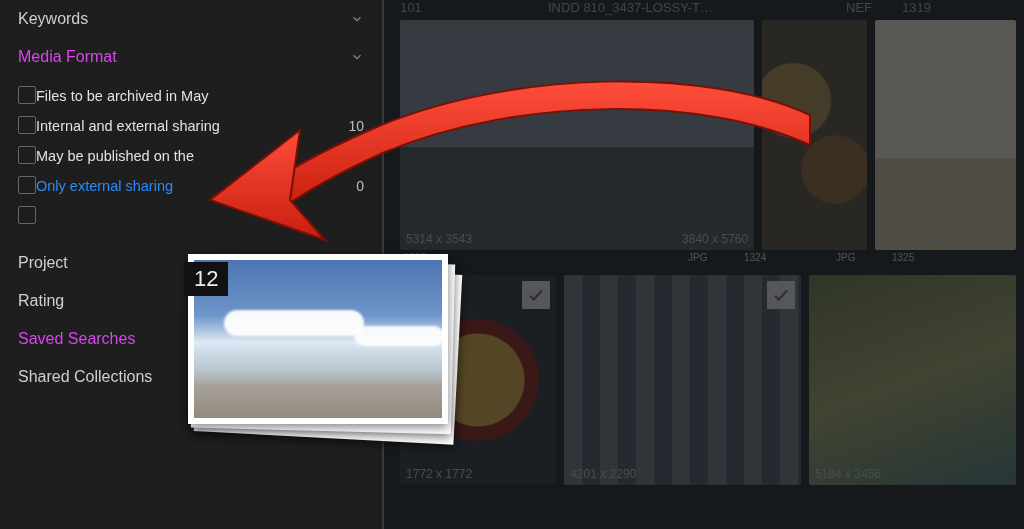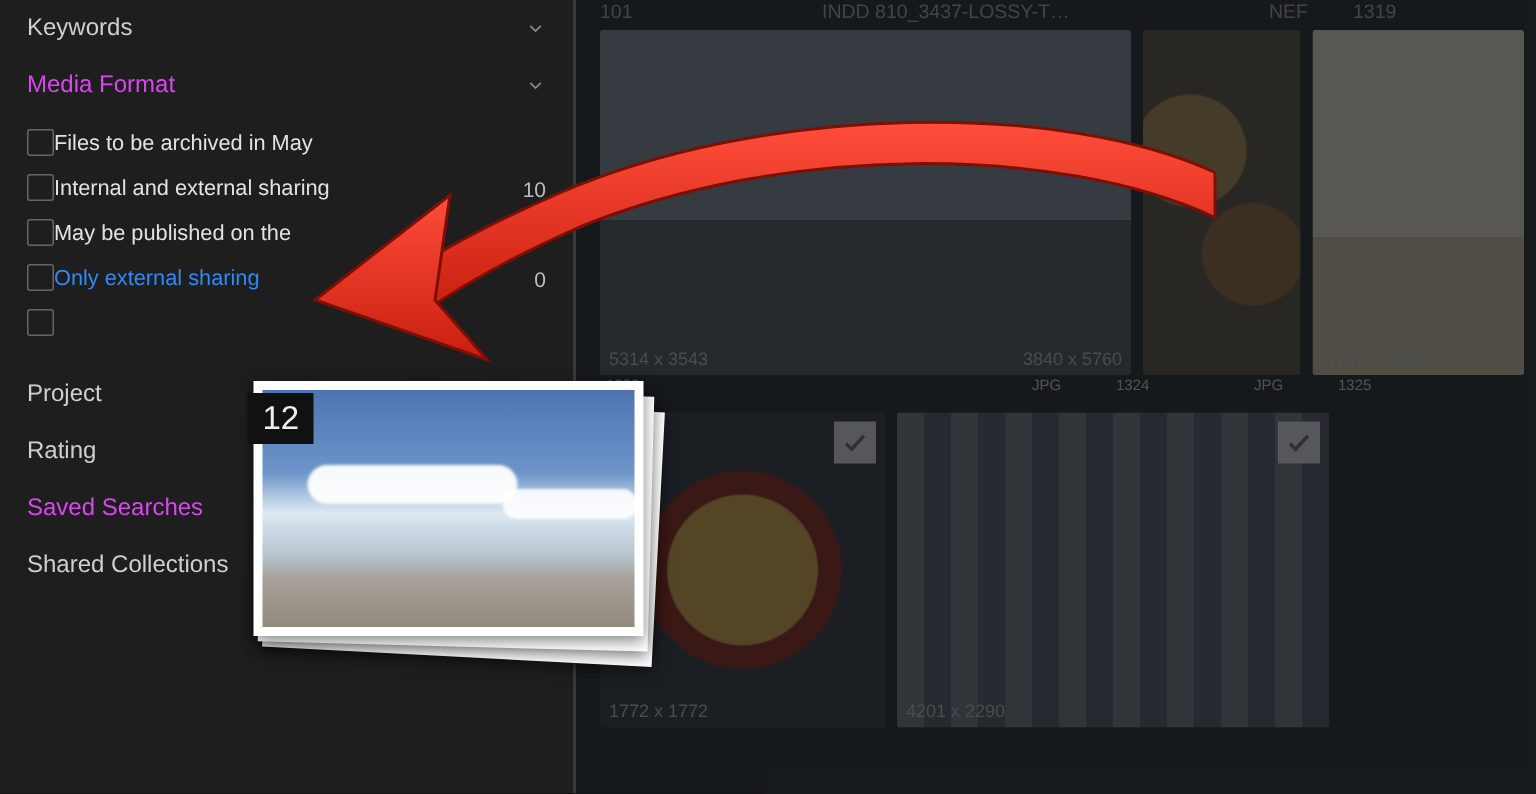--- a/index.html
+++ b/index.html
@@ -38,21 +38,21 @@
   
   .sky1 { background:linear-gradient(#7c8a90 0%, #7c8a90 55%, #4f5a5c 55%, #4f5a5c 100%); }
   .food { background:radial-gradient(circle at 30% 35%, #a78a55 0 22%, transparent 23%), radial-gradient(circle at 70% 65%, #8a6b3e 0 20%, transparent 21%), #5b5546; }
   .break { background:linear-gradient(#d7d2c4 0%, #d7d2c4 60%, #c2b99e 60%, #c2b99e 100%); }
   .orna { background:radial-gradient(circle at 50% 50%, #caa24a 0 35%, #8a2f23 36% 46%, transparent 47%), #394049; }
   .city { background:repeating-linear-gradient(90deg,#6f7a82 0 18px,#545e66 18px 36px); }
   .land { background:linear-gradient(160deg,#6e7a4d 0%, #9aa06a 50%, #567a78 100%); }
   
   .dim-overlay { position:absolute; inset:0; background:rgba(10,12,14,0.62); pointer-events:none; }
   
-  .dragstack { position:absolute; left:169px; top:254px; width:270px; height:190px; }
+  .dragstack { position:absolute; left:188px; top:254px; width:270px; height:190px; }
   .stack-card { position:absolute; width:260px; height:170px; background:#fff; box-shadow:0 3px 10px rgba(0,0,0,0.5); }
   .sc3 { transform:translate(10px,14px) rotate(3deg); }
   .sc2 { transform:translate(5px,7px) rotate(1.5deg); }
   .sc1 { transform:translate(0,0); }
   .stack-img { position:absolute; inset:6px; background:linear-gradient(#4d74b0 0%, #6d95c9 35%, #dfe9f2 52%, #cddbe8 58%, #b7c4ce 70%, #a6a099 80%, #938a7c 100%); }
   .stack-badge { position:absolute; left:-4px; top:8px; background:#111; color:#eee; font-size:22px; padding:4px 10px; z-index:5; }
   
   .stack-img::before, .stack-img::after { content:""; position:absolute; background:#fff; border-radius:40px; filter:blur(1px); }
   .stack-img::before { width:140px; height:26px; left:30px; top:50px; opacity:.95; }
   .stack-img::after  { width:90px;  height:20px; left:160px; top:66px; opacity:.9; }
@@ -188,20 +188,24 @@
           </div>
           <div class="thumb" style="width: 288px;">
             <div class="img city"></div>
             <div class="check">
               <svg viewBox="0 0 24 24">
                 <polyline points="4 13 9 18 20 6"></polyline>
               </svg>
             </div>
             <div class="dims">4201 x 2290</div>
           </div>
+          <div class="thumb" style="width: 252px;">
+            <div class="img land"></div>
+            <div class="dims">5184 x 3456</div>
+          </div>
         </div>
     </div>
     <div class="dim-overlay"></div>
   </div>
 </div>
 
 <div class="dragstack">
   <div class="stack-card sc3"></div>
   <div class="stack-card sc2"></div>
   <div class="stack-card sc1">

